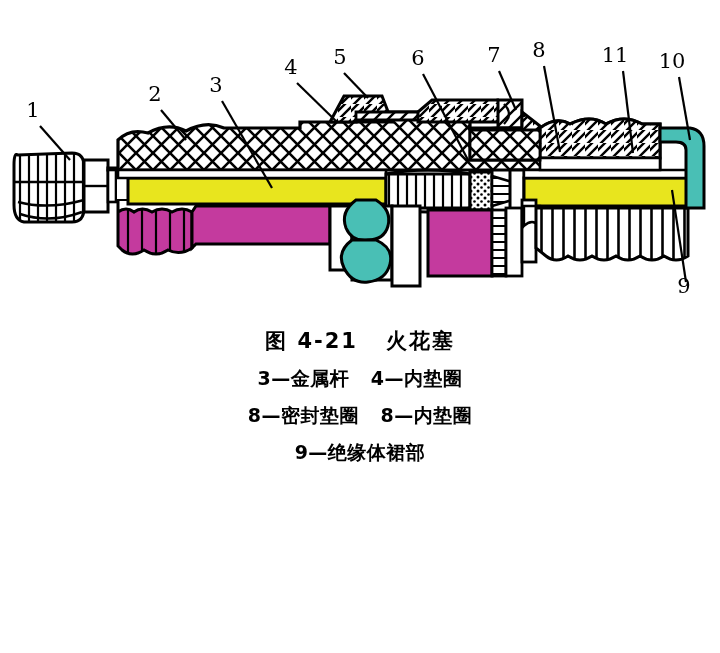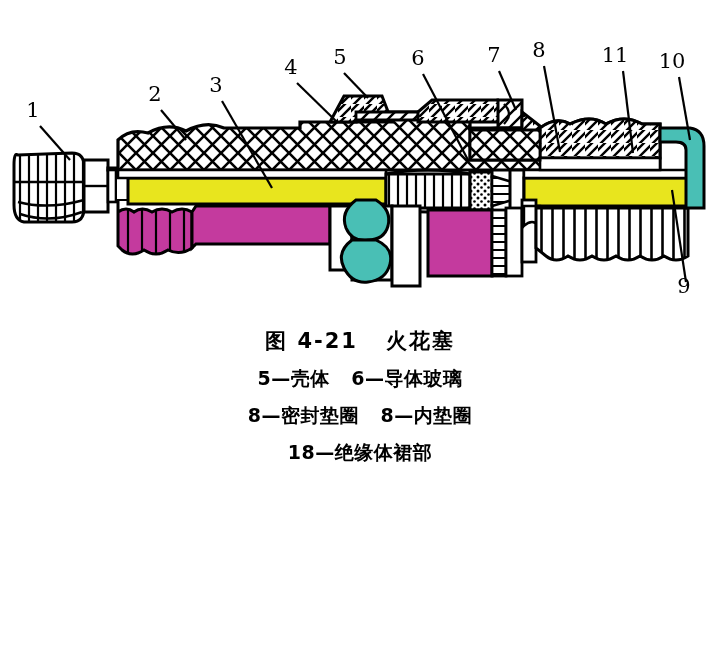--- a/index.html
+++ b/index.html
@@ -226,18 +226,18 @@
             <line x1="686" y1="282" x2="672" y2="190" stroke="#000" stroke-width="2.2"></line>
             <text x="684" y="293" class="num-label" text-anchor="middle">9</text>
           </g>
       </g>
     </svg>
   </div>
 
   <div id="caption-block">
     <div class="cap-line title-1">图 4-21   火花塞</div>
 
-    <div class="legend-line">5—壳体   6—导体玻璃</div>
+    <div class="legend-line">3—金属杆   4—内垫圈</div>
     <div class="legend-line">8—密封垫圈   8—内垫圈</div>
-    <div class="legend-line">18—绝缘体裙部</div>
+    <div class="legend-line">9—绝缘体裙部</div>
   </div>
 
 </div>
 
 </body></html>

